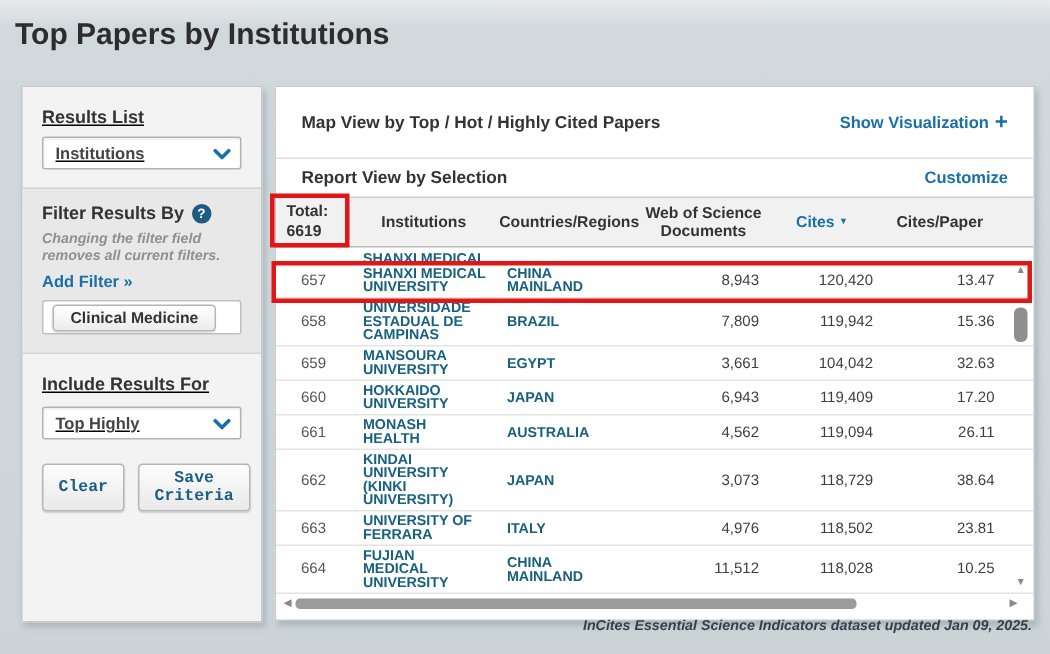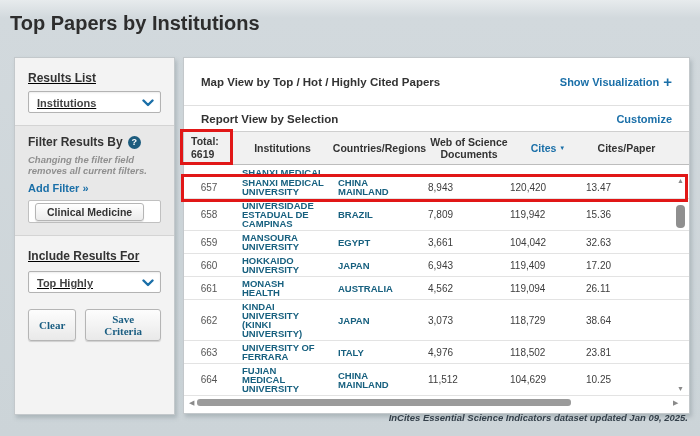--- a/index.html
+++ b/index.html
@@ -41,21 +41,21 @@
   }
   .chip{
     display:inline-block;border:1px solid #b5b5b5;border-radius:3px;padding:2px 11px;
     background:linear-gradient(#ffffff,#ececec);box-shadow:0 1px 1px rgba(0,0,0,.12);
     font-size:10.5px;font-weight:bold;color:#333;cursor:pointer;
   }
   .btn-row{display:flex;gap:9px;padding:16px 13px 0 13px;}
   .btn{
     border:1px solid #b5b5b5;border-radius:3px;background:linear-gradient(#fdfdfd,#e9e9e9);
     box-shadow:0 1px 1px rgba(0,0,0,.15);padding:3px 10px;font-size:11px;font-weight:bold;
-    color:#1b5e82;cursor:pointer;font-family:Liberation Serif, serif;
+    color:#1b5e82;cursor:pointer;font-family:Liberation Mono, monospace;
   }
   
   .main{
     position:absolute;left:183px;top:57px;width:507px;height:357px;box-sizing:border-box;
     background:#fff;border:1px solid #c3c8cb;box-shadow:2px 3px 4px rgba(80,95,105,.25);
   }
   .panel-row1{
     height:47px;display:flex;align-items:center;justify-content:space-between;
     padding:0 17px;border-bottom:1px solid #e0e0e0;
   }
@@ -81,21 +81,21 @@
   .th-total{padding-left:7px;text-align:left;line-height:13px;cursor:default;}
   .th-cites{color:#1a6fa8;}
   .sort-caret{font-size:6px;vertical-align:2px;color:#1a6fa8;}
   .tbody{position:relative;}
   .partial-row{height:11px;overflow:hidden;}
   .partial-row .cell-inst{margin-top:3px;}
   .trow{display:flex;align-items:center;min-height:23px;padding:2px 0;border-bottom:1px solid #e3e3e3;box-sizing:border-box;}
   .cell-rank{font-size:10px;color:#555;text-align:center;}
   .cell-inst{font-size:9.5px;line-height:9px;font-weight:bold;color:#17607f;white-space:pre-line;padding-left:8px;padding-right:2px;cursor:pointer;}
   .cell-country{font-size:9.5px;line-height:9px;font-weight:bold;color:#17607f;white-space:pre-line;padding-left:7px;}
-  .cell-num{font-size:10px;color:#3d3d3d;text-align:left;padding-right:4px;}
+  .cell-num{font-size:10px;color:#3d3d3d;text-align:right;padding-right:4px;}
   
   .v-arrow{position:absolute;font-size:7px;color:#8a8a8a;right:5px;cursor:pointer;line-height:7px;}
   .v-thumb{position:absolute;right:4px;top:147px;width:9px;height:23px;border-radius:4px;background:#8f8f8f;cursor:pointer;}
   .h-scroll{position:absolute;left:0;top:339px;width:505px;height:12px;}
   .h-arrow{position:absolute;top:2px;font-size:7px;color:#8a8a8a;cursor:pointer;line-height:8px;}
   .h-thumb{position:absolute;left:13px;top:2px;width:374px;height:7px;border-radius:3px;background:#9b9b9b;cursor:pointer;}
   
   .annotation{position:absolute;border:3px solid #e11717;pointer-events:none;box-sizing:border-box;}
   .anno-total{left:180px;top:129px;width:53px;height:36px;}
   .anno-row{left:181px;top:174px;width:507px;height:28px;}
@@ -259,21 +259,21 @@
       <div class="col-scroll"></div>
     </div>
       <div class="trow">
       <div class="col-rank cell-rank">664</div>
       <div class="col-inst cell-inst">FUJIAN
 MEDICAL
 UNIVERSITY</div>
       <div class="col-country cell-country">CHINA
 MAINLAND</div>
       <div class="col-docs cell-num">11,512</div>
-      <div class="col-cites cell-num">104,629</div>
+      <div class="col-cites cell-num">118,028</div>
       <div class="col-cpp cell-num">10.25</div>
       <div class="col-scroll"></div>
     </div>
     </div>
 
   <div class="v-arrow" style="top:119px;">▲</div>
   <div class="v-thumb"></div>
   <div class="v-arrow" style="top:327px;">▼</div>
 
   <div class="h-scroll">

